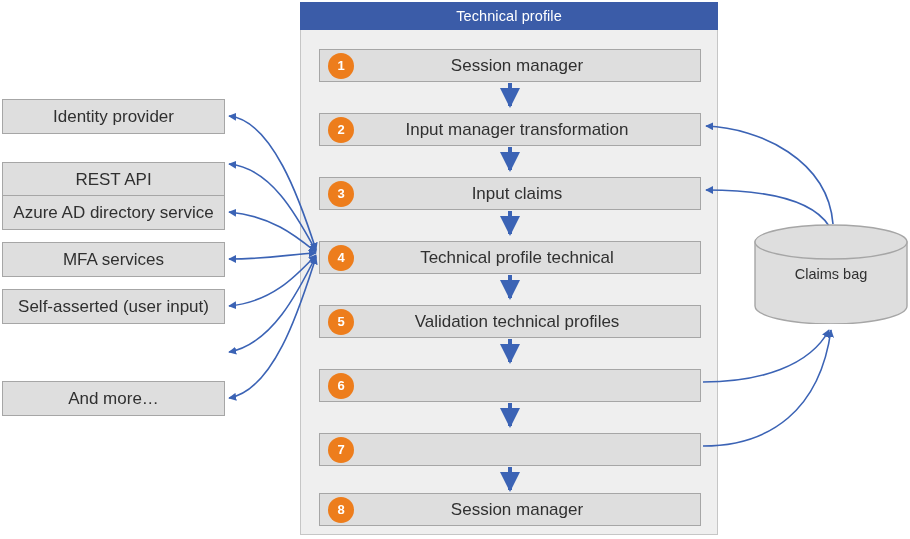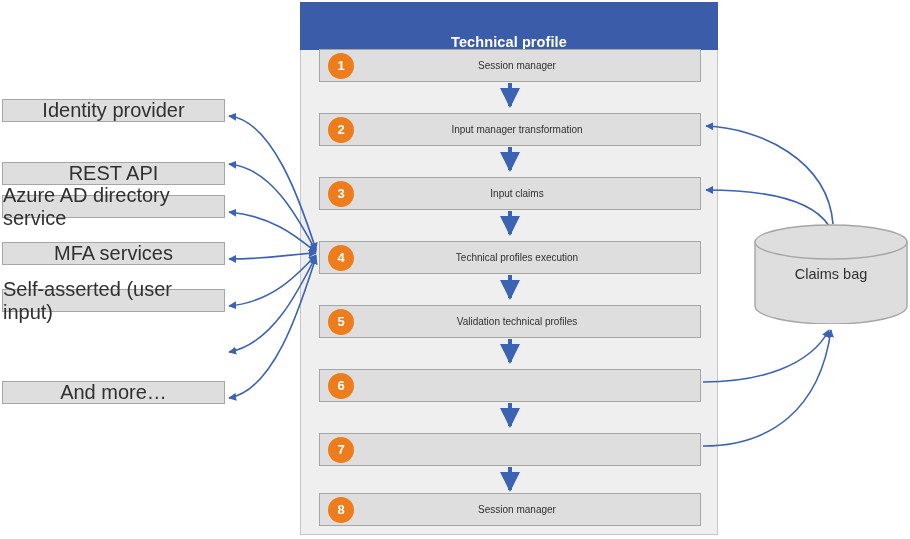--- a/index.html
+++ b/index.html
@@ -12,53 +12,53 @@
 
   
   #wires{position:absolute;left:0;top:0;width:910px;height:539px;pointer-events:none;}
 
   
   .panel{
     position:absolute;left:300px;top:2px;width:418px;height:533px;
     background:#EFEFEF;border:1px solid #C6C6C6;box-sizing:border-box;
   }
   .panel-header{
-    position:absolute;left:300px;top:2px;width:418px;height:48px;
+    position:absolute;left:300px;top:2px;width:418px;height:28px;
     background:#3B5CA8;box-sizing:border-box;
-    display:flex;align-items:flex-end;justify-content:center;font-weight:bold;
+    display:flex;align-items:center;justify-content:center;
   }
   .panel-header-title{
     color:#ffffff;font-size:14.5px;letter-spacing:.1px;
   }
 
   
   .step{
     position:absolute;left:319px;width:382px;height:33px;
     background:#DEDEDE;border:1px solid #A6A6A6;box-sizing:border-box;
     display:flex;align-items:center;
   }
   .step-badge{
     position:absolute;left:8px;top:50%;transform:translateY(-50%);
     width:26px;height:26px;border-radius:50%;
     background:#ED7D1C;
     color:#ffffff;font-size:13px;font-weight:bold;
     display:flex;align-items:center;justify-content:center;
     line-height:1;
   }
   .step-label{
-    width:100%;text-align:center;color:#303030;font-size:10px;
+    width:100%;text-align:center;color:#303030;font-size:17px;
     padding-left:14px;box-sizing:border-box;
   }
 
   
   .src{
-    position:absolute;left:2px;width:223px;height:23px;
+    position:absolute;left:2px;width:223px;height:35px;
     background:#DEDEDE;border:1px solid #A6A6A6;box-sizing:border-box;
     display:flex;align-items:center;justify-content:center;
-    color:#303030;font-size:20px;
+    color:#303030;font-size:17px;
   }
 
   
   .cyl{position:absolute;left:754px;top:224px;width:154px;height:100px;}
   .cyl svg{display:block;}
   .cyl-label{
     position:absolute;left:0;top:0;width:154px;height:100px;
     display:flex;align-items:center;justify-content:center;
     color:#303030;font-size:14.5px;
   }
@@ -122,21 +122,21 @@
   <div class="step" style="top:113px">
     <span class="step-badge">2</span>
     <span class="step-label">Input manager transformation</span>
   </div>
   <div class="step" style="top:177px">
     <span class="step-badge">3</span>
     <span class="step-label">Input claims</span>
   </div>
   <div class="step" style="top:241px">
     <span class="step-badge">4</span>
-    <span class="step-label">Technical profiles execution</span>
+    <span class="step-label">Technical profile technical</span>
   </div>
   <div class="step" style="top:305px">
     <span class="step-badge">5</span>
     <span class="step-label">Validation technical profiles</span>
   </div>
   <div class="step" style="top:369px">
     <span class="step-badge">6</span>
   </div>
   <div class="step" style="top:433px">
     <span class="step-badge">7</span>

